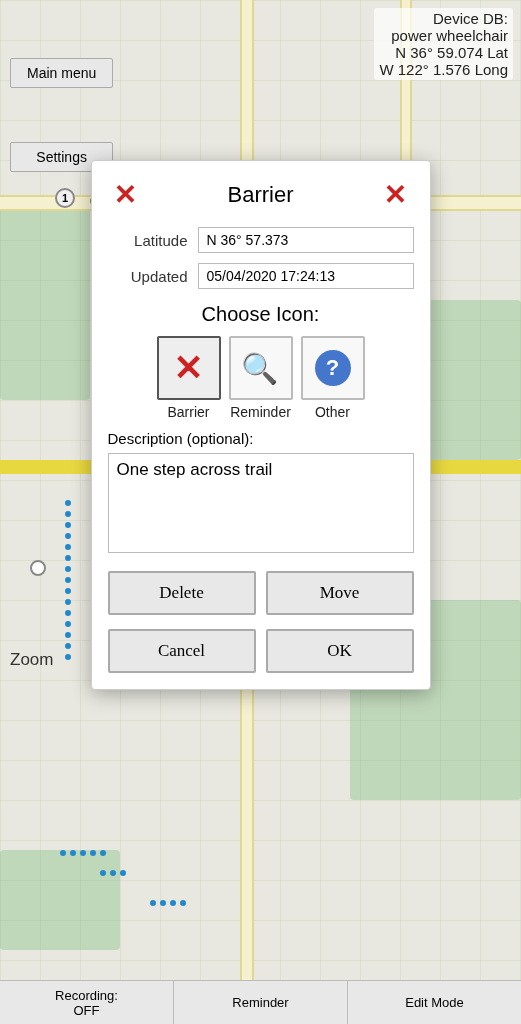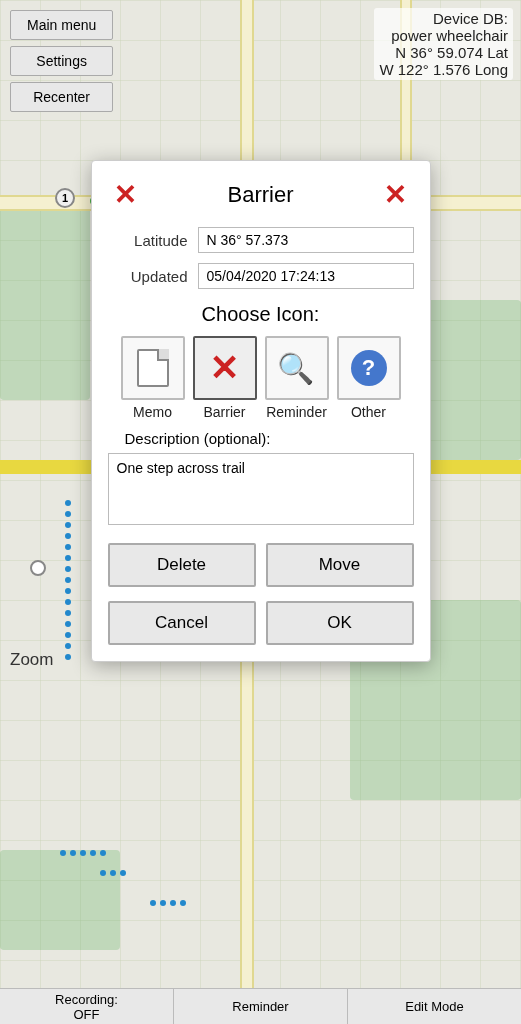--- a/index.html
+++ b/index.html
@@ -111,20 +111,21 @@
     }
     .map-button {
       background: #e8e8e8;
       border: 1px solid #aaa;
       padding: 6px 16px;
       font-size: 14px;
       cursor: pointer;
       border-radius: 2px;
       min-width: 100px;
       text-align: center;
+      margin-top: 48px;
     }
 
     
     .top-right-info {
       position: absolute;
       top: 8px;
       right: 8px;
       z-index: 10;
       text-align: right;
       font-size: 15px;
@@ -133,21 +134,21 @@
       padding: 2px 5px;
       border-radius: 3px;
     }
 
     
     .bottom-bar {
       position: absolute;
       bottom: 0;
       left: 0;
       right: 0;
-      height: 36px;
+      height: 44px;
       background: #e8e8e8;
       border-top: 1px solid #bbb;
       display: flex;
       z-index: 10;
       margin-top: 8px;
     }
     .bottom-bar-item {
       flex: 1;
       display: flex;
       align-items: center;
@@ -318,49 +319,50 @@
       font-weight: bold;
     }
 
     .search-glass {
       font-size: 30px;
       color: #666;
     }
 
     .description-label {
       font-size: 15px;
-      margin: 10px 17px 6px;
+      margin: 10px 0 6px;
     }
 
     .description-textarea {
       width: 100%;
-      height: 72px;
+      height: 100px;
       border: 1px solid #bbb;
       padding: 6px 8px;
-      font-size: 14px;
+      font-size: 17px;
       resize: none;
       font-family: Arial, sans-serif;
     }
 
     .action-buttons-row {
       display: flex;
       justify-content: space-between;
       margin-top: 14px;
       gap: 10px;
     }
 
     .action-btn {
       flex: 1;
       padding: 10px 0;
       font-size: 17px;
       background: #e8e8e8;
       border: 2px solid #aaa;
       cursor: pointer;
       border-radius: 2px;
       text-align: center;
+      font-family: Liberation Serif, serif;
     }
 
     .zoom-label {
       position: absolute;
       left: 10px;
       top: 650px;
       font-size: 17px;
       color: #333;
       z-index: 10;
     }
@@ -436,21 +438,20 @@
   </div>
 
   <div class="number-badge" style="left:55px;top:188px;">1</div>
 
   <div class="circle-marker" style="left:30px;top:560px;width:16px;height:16px;"></div>
 </div>
 
 <div class="top-buttons">
   <button class="map-button">Main menu</button>
   <button class="map-button">Settings</button>
-  <button class="map-button">Recenter</button>
 </div>
 
 <div class="top-right-info">
   <div>Device DB:</div>
   <div>power wheelchair</div>
   <div>N 36° 59.074  Lat</div>
   <div>W 122° 1.576  Long</div>
 </div>
 
 <div class="zoom-label">Zoom</div>
@@ -482,26 +483,20 @@
       <div class="field-label">Updated</div>
       <div class="field-value">05/04/2020 17:24:13</div>
     </div>
 
     
     <div class="choose-icon-label">Choose Icon:</div>
 
     
     <div class="icon-grid">
 
-      <div class="icon-cell">
-        <div class="icon-box">
-          <div class="icon-memo"></div>
-        </div>
-        <span class="icon-label">Memo</span>
-      </div>
 
       <div class="icon-cell">
         <div class="icon-box selected">
           <span class="icon-barrier">✕</span>
         </div>
         <span class="icon-label">Barrier</span>
       </div>
 
       <div class="icon-cell">
         <div class="icon-box">

